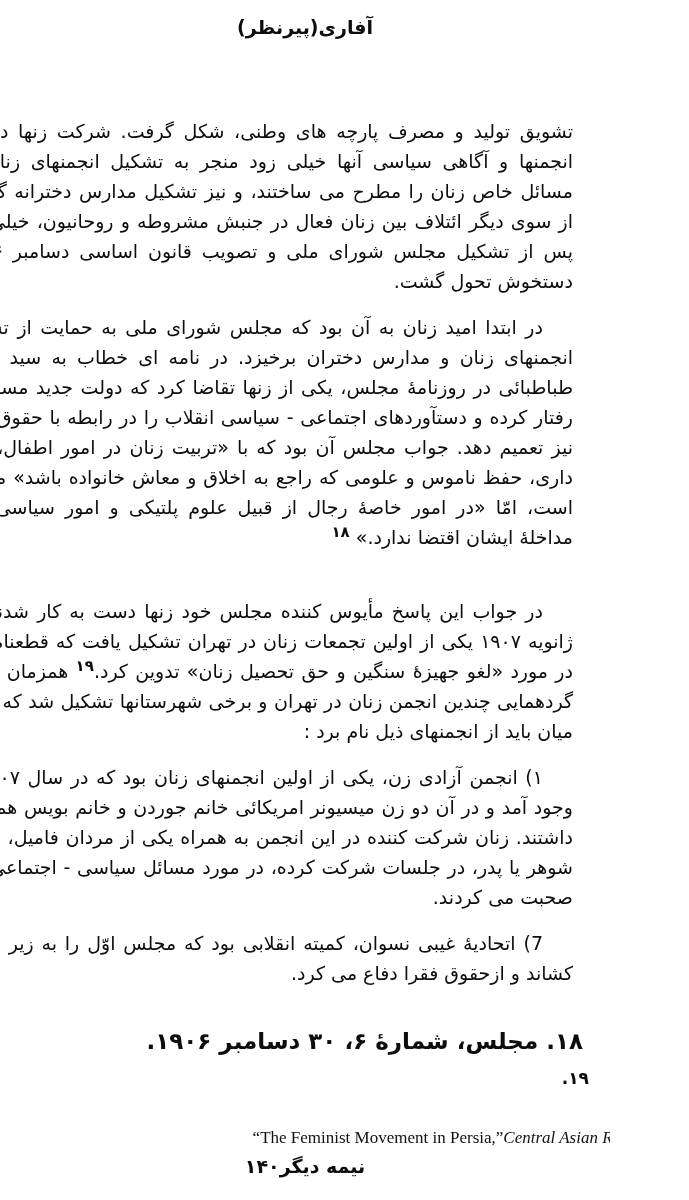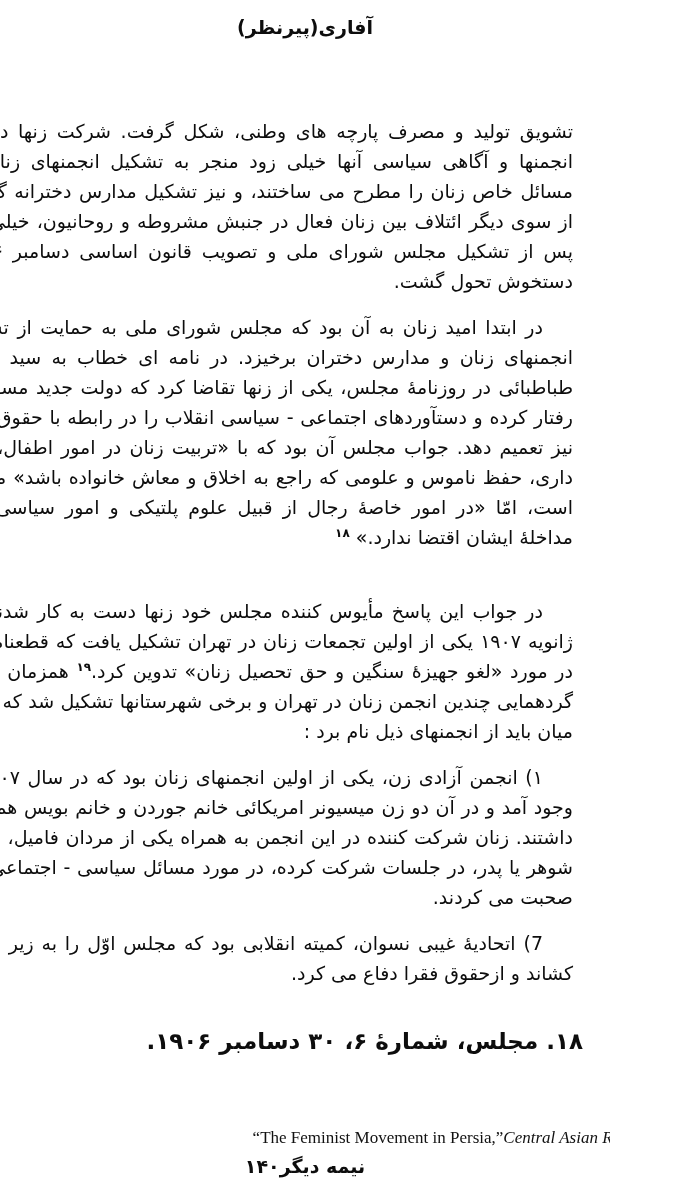--- a/index.html
+++ b/index.html
@@ -29,21 +29,21 @@
     width: 649px;
     direction: rtl;
     font-size: 19px;
     line-height: 30px;
     text-align: justify;
   }
   .para { margin: 16px; text-align: justify; }
   .para.indent { text-indent: 30px; }
   .para.gap-before { margin-top: 44px; }
   sup.fn-marker {
-    font-size: 12px;
+    font-size: 15px;
     line-height: 0;
     vertical-align: super;
     font-weight: bold;
   }
   .fn-fa-18 {
     position: absolute;
     top: 1028px; right: 27px; left: 13px;
     direction: rtl;
     text-align: right;
     font-size: 23px;
@@ -97,20 +97,21 @@
 
     <p class="para indent">۱) انجمن آزادی زن، یکی از اولین انجمنهای زنان بود که در سال ۱۹۰۷ به وجود آمد و در آن دو زن میسیونر امریکائی خانم جوردن و خانم بویس همکاری داشتند. زنان شرکت کننده در این انجمن به همراه یکی از مردان فامیل، برادر، شوهر یا پدر، در جلسات شرکت کرده، در مورد مسائل سیاسی - اجتماعی روز صحبت می کردند.</p>
 
     <p class="para indent">7) اتحادیهٔ غیبی نسوان، کمیته انقلابی بود که مجلس اوّل را به زیر سؤال کشاند و ازحقوق فقرا دفاع می کرد.</p>
 
 
   </div>
 
   <div class="fn-fa-18">۱۸. مجلس، شمارهٔ ۶، ۳۰ دسامبر ۱۹۰۶.</div>
 
+  <div class="fn-fa-19">۱۹.</div>
 
   <div class="fn-en">
     <span>“The Feminist Movement in Persia,”</span><span class="journal">Central Asian Review</span><span class="volume">7</span><span>:1</span>
     <br>
     <span>(1959).</span>
   </div>
 
   <div class="page-footer">
     <span>نیمه دیگر</span><span>۱۴۰</span>
   </div>

